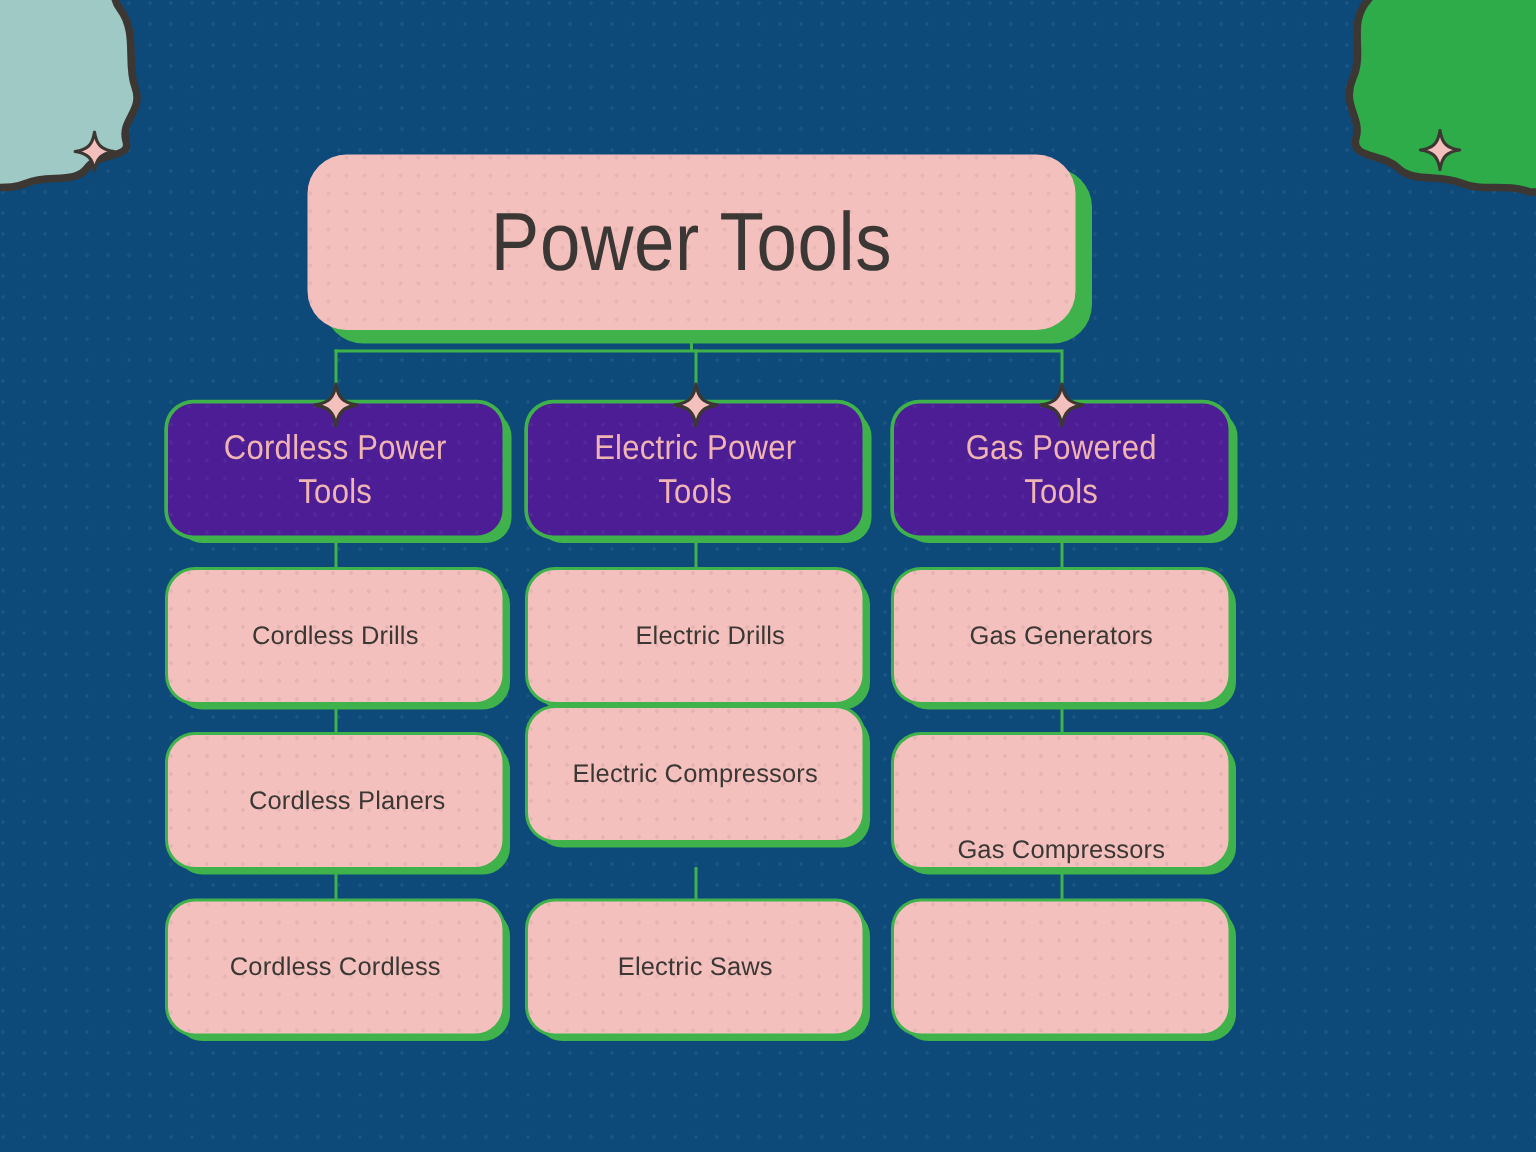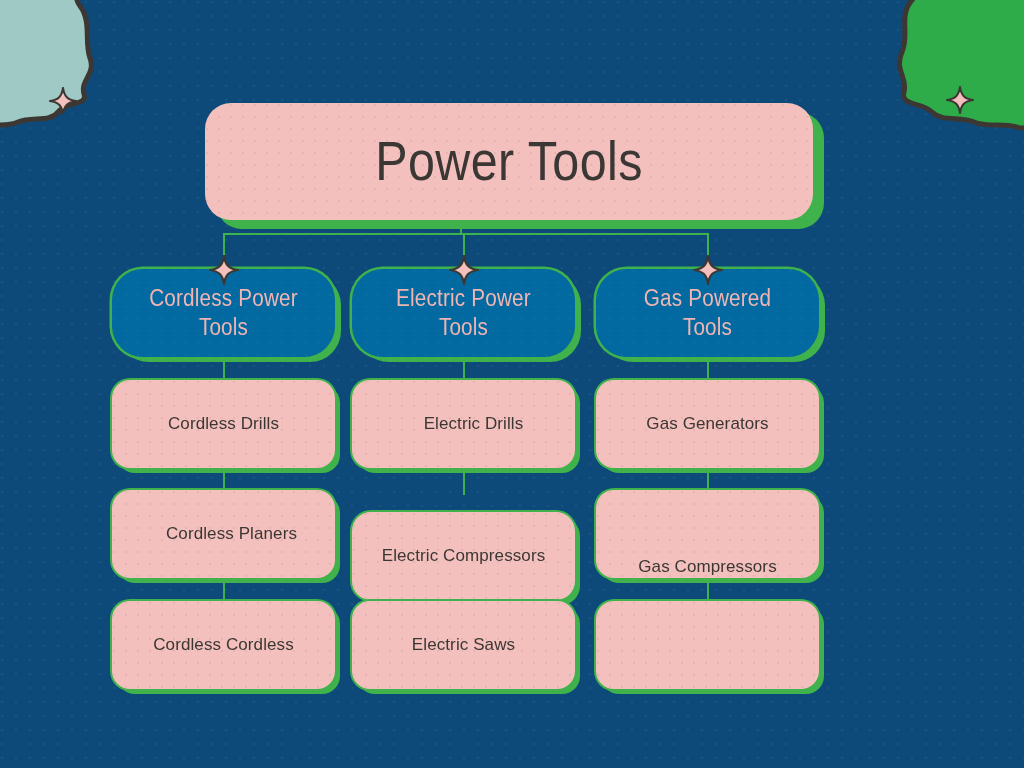--- a/index.html
+++ b/index.html
@@ -76,41 +76,41 @@
   .node .node-label {
     position: relative;
     z-index: 2;
     padding: 0 14px;
   }
 
   
   #node-root {
     left: 205px;
     top: 103px;
-    width: 608px;
+    width: 512px;
     height: 117px;
     border-radius: 26px;
     background: #f3c0bd;
     box-shadow: 11px 9px 0 0 #3fb24c;
   }
   #node-root .node-label {
     font-family: "Liberation Sans Narrow", "Liberation Sans", sans-serif;
     font-size: 55px;
     font-weight: 400;
     letter-spacing: 0.5px;
     color: #3b3734;
     transform: scaleX(0.88);
   }
 
   
   .node.level2 {
     width: 223px;
     height: 88px;
-    background: #0369a1;
-    border-radius: 31px;
+    background: #4c1d95;
+    border-radius: 17px;
     box-shadow: 6px 5px 0 0 #3fb24c, 0 0 0 2.5px #3fb24c;
   }
   .node.level2 .node-face {
     background-image:
       radial-gradient(circle at 2px 2px, rgba(255,255,255,0.045) 1.1px, rgba(255,255,255,0) 1.3px);
     background-size: 12px 12px;
   }
   .node.level2 .node-label {
     font-family: "Liberation Sans Narrow", "Liberation Sans", sans-serif;
     font-size: 23px;
@@ -227,21 +227,21 @@
   </div>
   <div class="node leaf" style="left:596px; top:380px;">
     <div class="node-face"></div>
     <div class="node-label">Gas Generators</div>
   </div>
 
   <div class="node leaf" style="left:112px; top:490px;padding-left:16px;">
     <div class="node-face"></div>
     <div class="node-label">Cordless Planers</div>
   </div>
-  <div class="node leaf" style="left:352px; top:512px;border-radius:19px;">
+  <div class="node leaf" style="left:352px; top:472px;">
     <div class="node-face"></div>
     <div class="node-label">Electric Compressors</div>
   </div>
   <div class="node leaf" style="left:596px; top:490px;align-items:flex-end;">
     <div class="node-face"></div>
     <div class="node-label">Gas Compressors</div>
   </div>
 
   <div class="node leaf" style="left:112px; top:601px;">
     <div class="node-face"></div>

